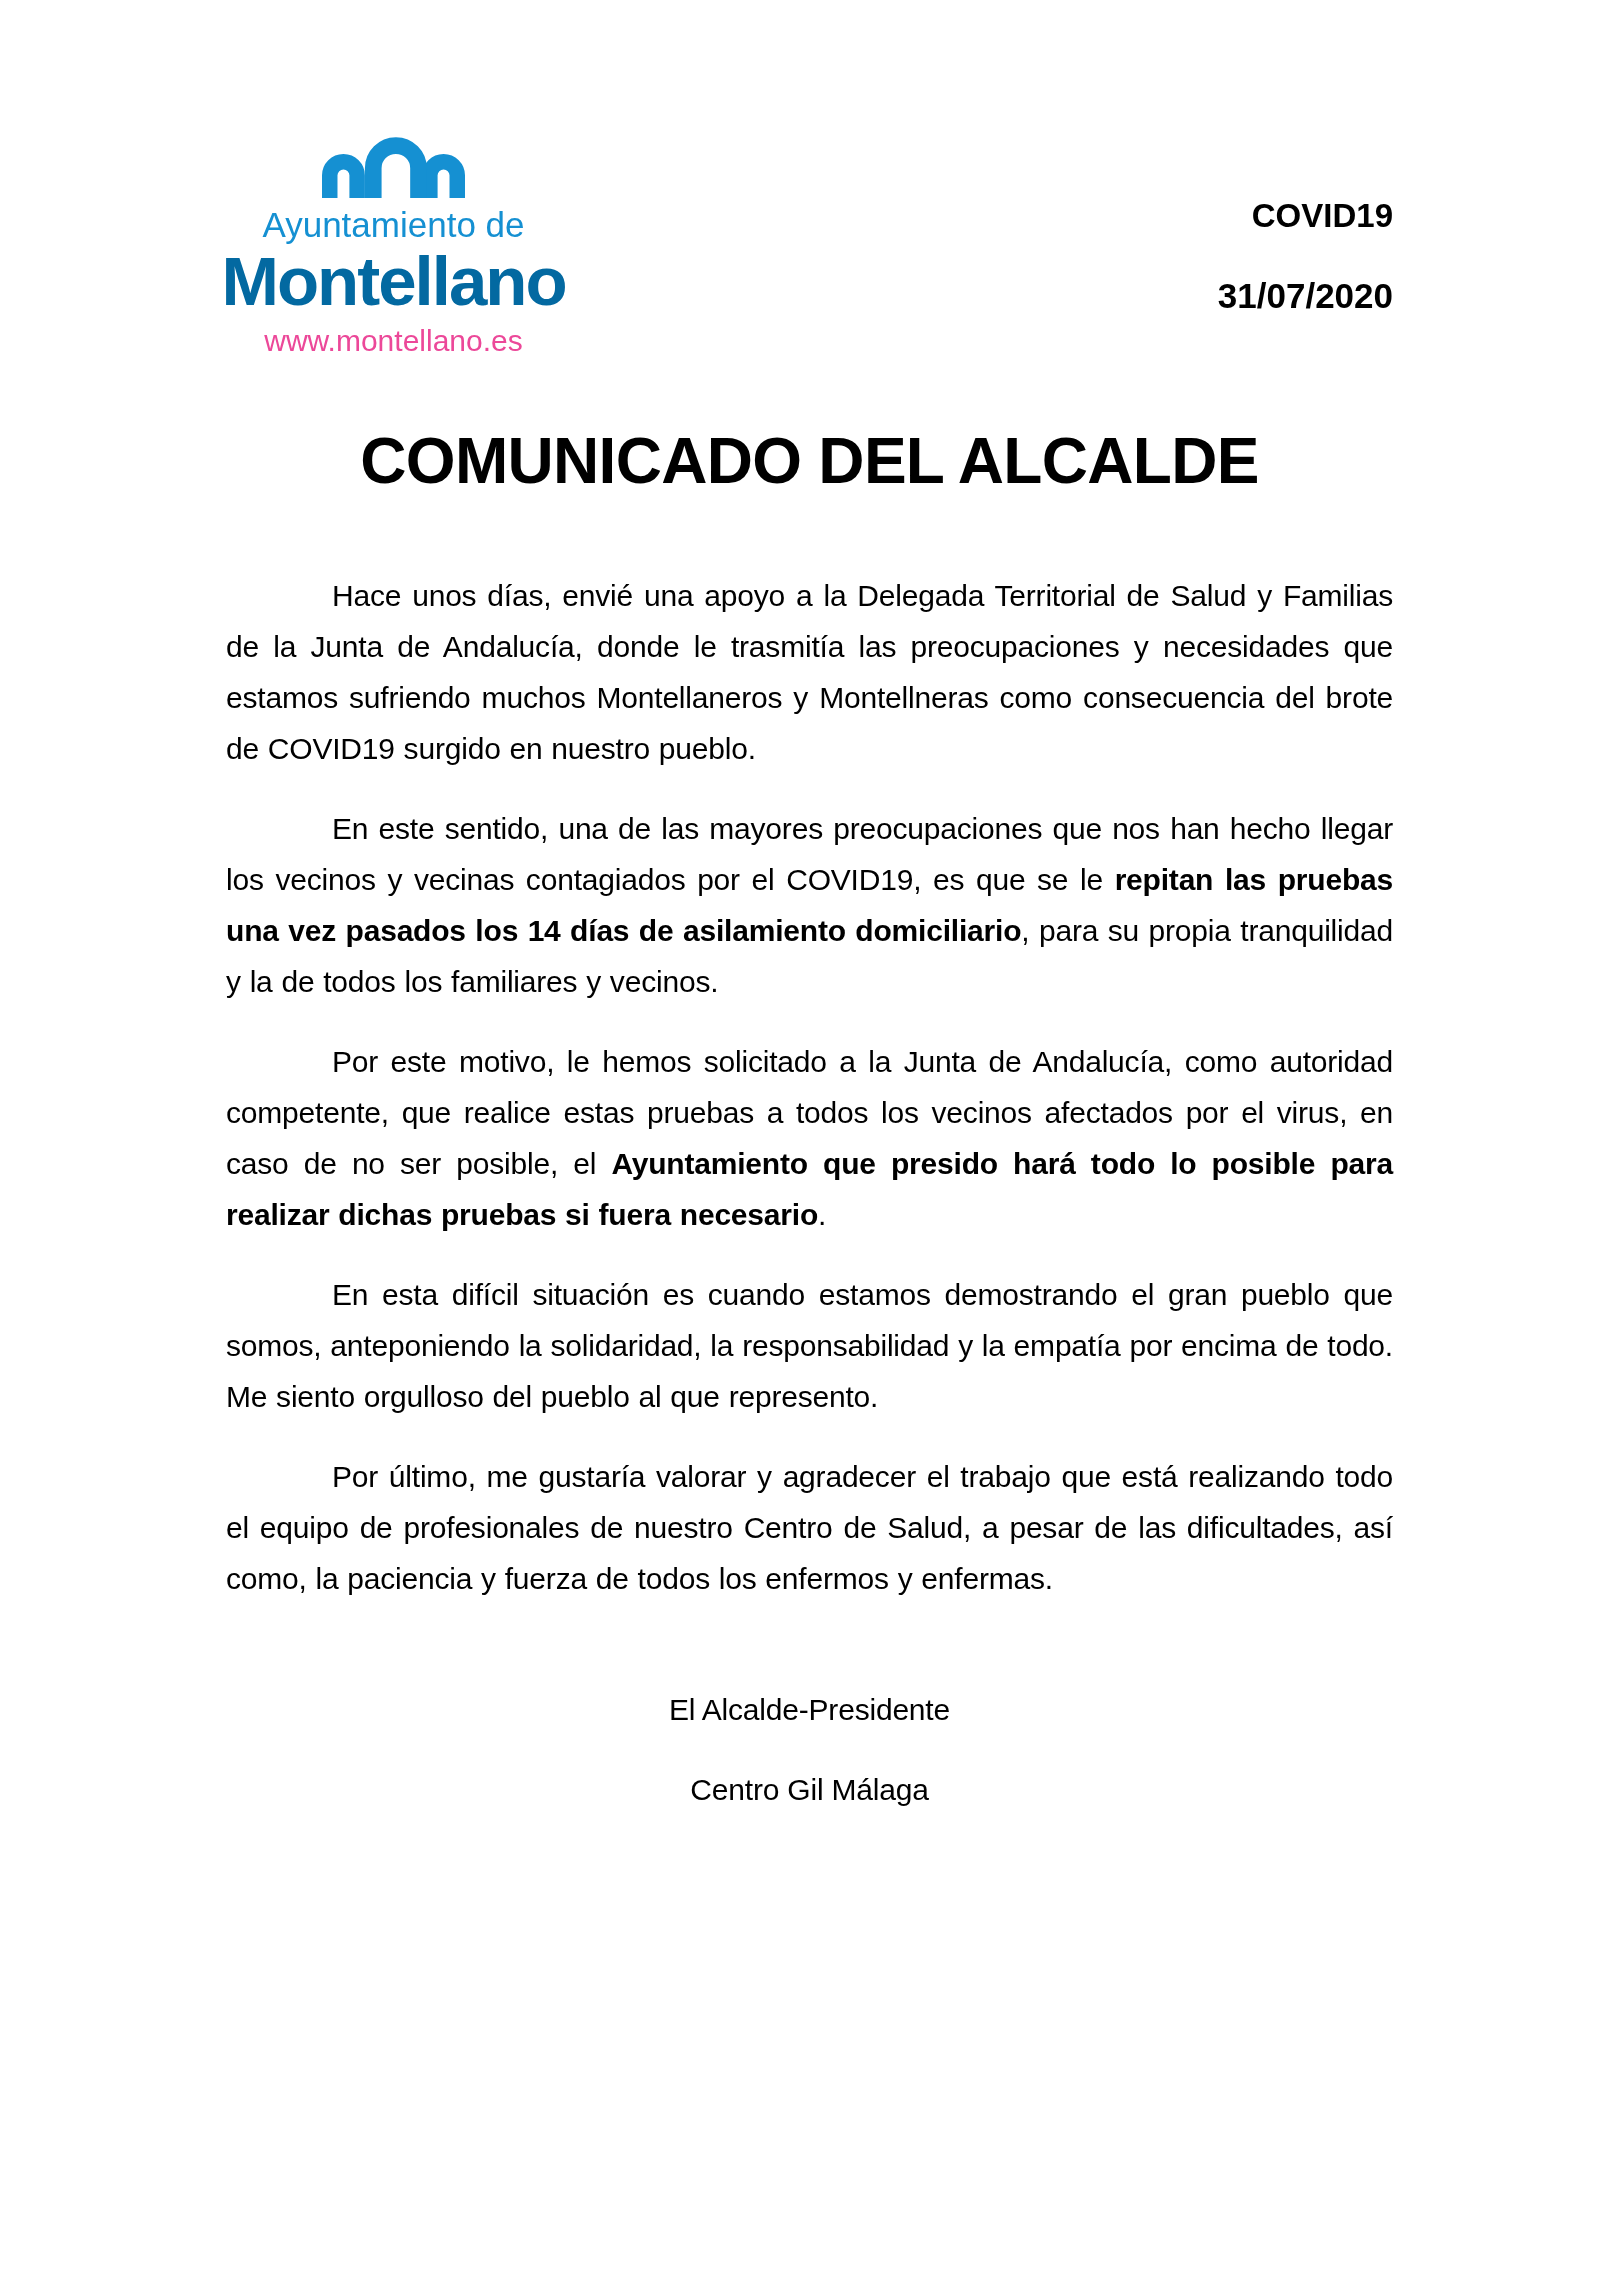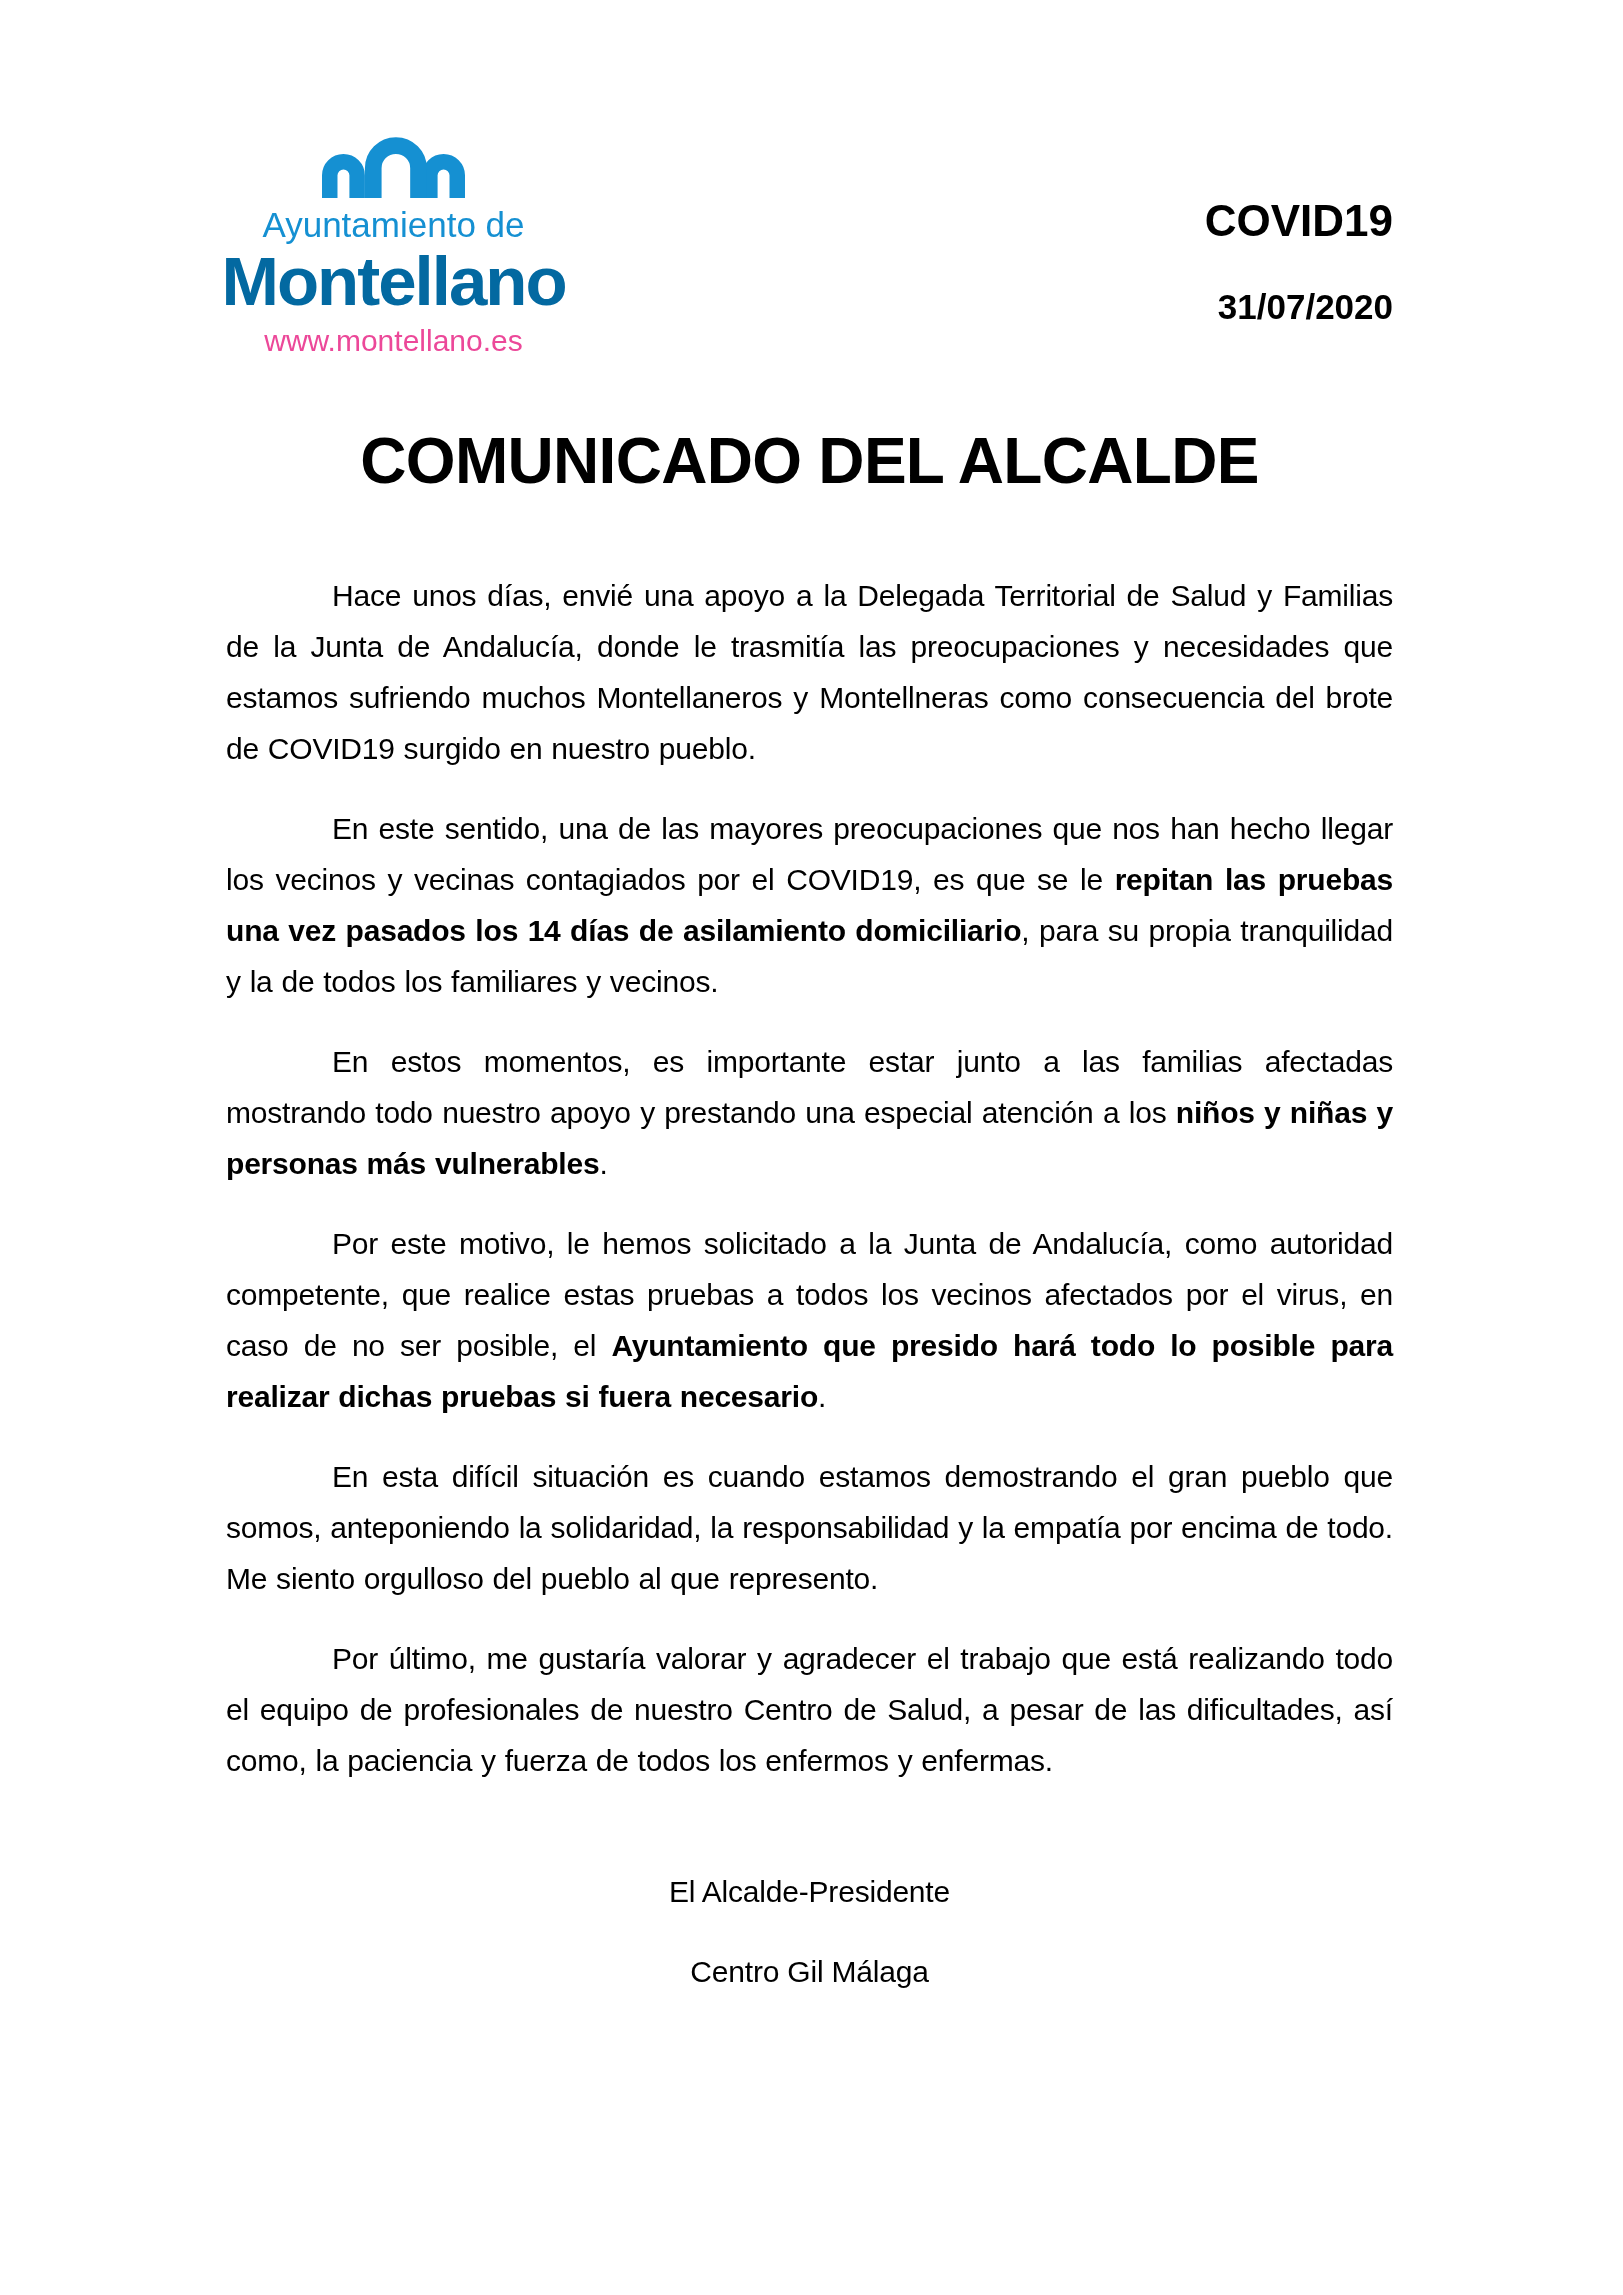--- a/index.html
+++ b/index.html
@@ -48,21 +48,21 @@
   .logo-web {
     font-size: 30px;
     margin-top: 9.2px;
   }
   .header-right {
     text-align: right;
     padding-top: 63px;
     line-height: 1;
   }
   .covid-tag {
-    font-size: 44px;
+    font-size: 33px;
     font-weight: bold;
   }
   .doc-date {
     font-size: 35px;
     font-weight: bold;
     margin-top: 46px;
   }
   .doc-title {
     margin: 73px 0 0 0;
     text-align: center;
@@ -120,21 +120,20 @@
       <div class="doc-date">31/07/2020</div>
     </div>
 
   </div>
 
   <h1 class="doc-title">COMUNICADO DEL ALCALDE</h1>
 
   <div class="letter-body" id="letter-body">
       <p><span>Hace unos días, envié una apoyo a la Delegada Territorial de Salud y Familias de la Junta de Andalucía, donde le trasmitía las preocupaciones y necesidades que estamos sufriendo muchos Montellaneros y Montellneras como consecuencia del brote de COVID19 surgido en nuestro pueblo.</span></p>
       <p><span>En este sentido, una de las mayores preocupaciones que nos han hecho llegar los vecinos y vecinas contagiados por el COVID19, es que se le </span><b>repitan las pruebas una vez pasados los 14 días de asilamiento domiciliario</b><span>, para su propia tranquilidad y la de todos los familiares y vecinos.</span></p>
-      <p><span>En estos momentos, es importante estar junto a las familias afectadas mostrando todo nuestro apoyo y prestando una especial atención a los </span><b>niños y niñas y personas más vulnerables</b><span>.</span></p>
       <p><span>Por este motivo, le hemos solicitado a la Junta de Andalucía, como autoridad competente, que realice estas pruebas a todos los vecinos afectados por el virus, en caso de no ser posible, el </span><b>Ayuntamiento que presido hará todo lo posible para realizar dichas pruebas si fuera necesario</b><span>.</span></p>
       <p><span>En esta difícil situación es cuando estamos demostrando el gran pueblo que somos, anteponiendo la solidaridad, la responsabilidad y la empatía por encima de todo. Me siento orgulloso del pueblo al que represento.</span></p>
       <p><span>Por último, me gustaría valorar y agradecer el trabajo que está realizando todo el equipo de profesionales de nuestro Centro de Salud, a pesar de las dificultades, así como, la paciencia y fuerza de todos los enfermos y enfermas.</span></p>
     </div>
 
   <div class="closing-block" id="closing-block">
       <p>El Alcalde-Presidente</p>
       <p>Centro Gil Málaga</p>
     </div>
 

